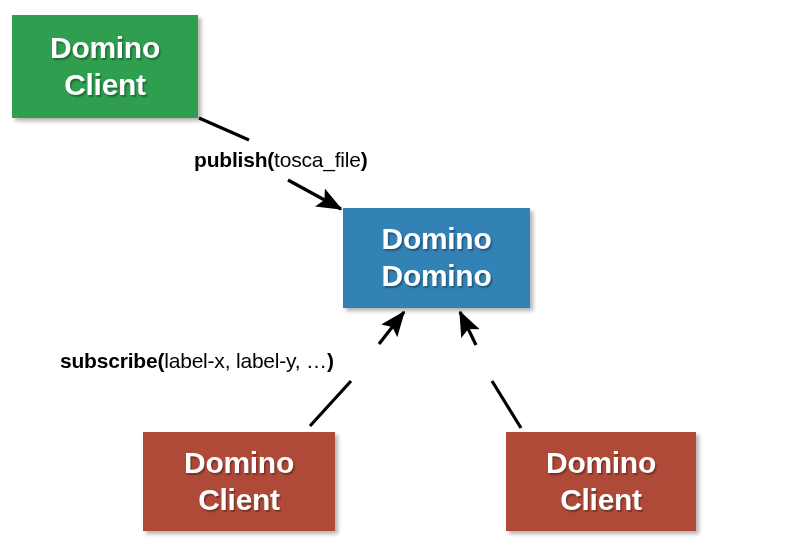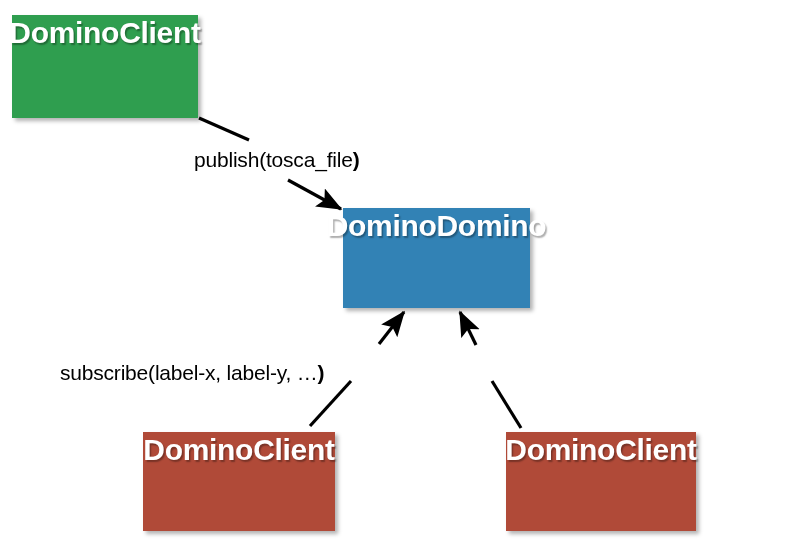--- a/index.html
+++ b/index.html
@@ -13,22 +13,22 @@
     height: 557px;
     background: #ffffff;
     overflow: hidden;
     font-family: "Liberation Sans", sans-serif;
   }
 
   
   .node {
     position: absolute;
     display: flex;
-    flex-direction: row;
-    align-items: flex-start;
+    flex-direction: column;
+    align-items: center;
     justify-content: center;
     box-sizing: border-box;
     box-shadow: 3px 3px 4px rgba(0,0,0,0.30);
   }
   .node .line {
     color: #ffffff;
     font-weight: bold;
     font-size: 30px;
     line-height: 1.22;
     letter-spacing: -0.3px;
@@ -52,26 +52,26 @@
   }
 
   
   .edge-label {
     position: absolute;
     font-size: 21px;
     color: #000000;
     white-space: nowrap;
     letter-spacing: -0.2px;
   }
-  .edge-label .fn   { font-weight: normal; }
+  .edge-label .fn   { font-weight: bold; }
   .edge-label .args { font-weight: normal; }
   .edge-label .paren{ font-weight: bold; }
 
   #label-publish     { left: 194px; top: 148px; }
-  #label-subscribe-1 { left: 60px;  top: 349px; margin-top: 12px; }
+  #label-subscribe-1 { left: 60px;  top: 349px; }
   #label-subscribe-2 { left: 440px; top: 349px; }
 </style>
 </head>
 <body>
 
 <div id="canvas" style="background: rgb(255, 255, 255);">
 
   <svg id="edges" viewBox="0 0 786 557" width="786" height="557" xmlns="http://www.w3.org/2000/svg">
     <defs>
       <marker id="arrowhead" markerWidth="9" markerHeight="9" refX="7.5" refY="3.2" orient="auto" markerUnits="strokeWidth">

